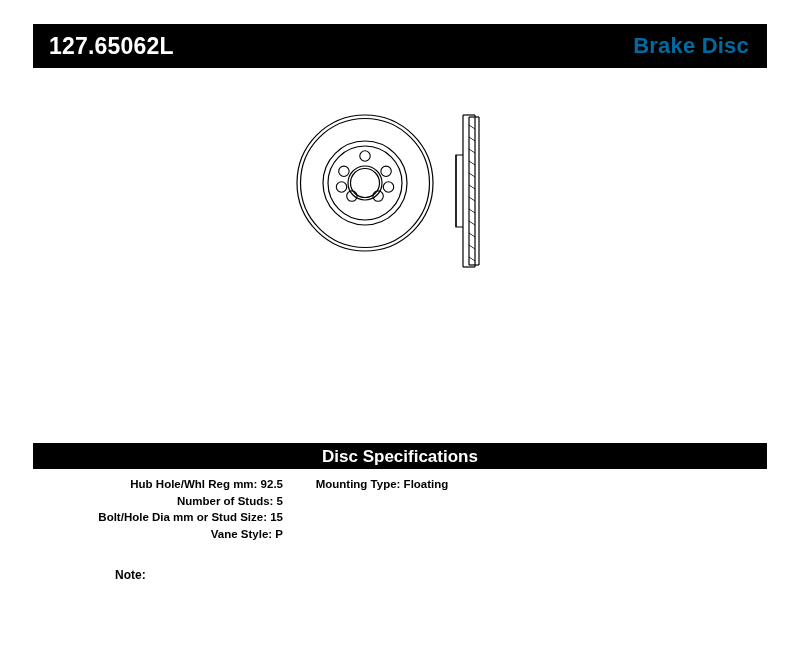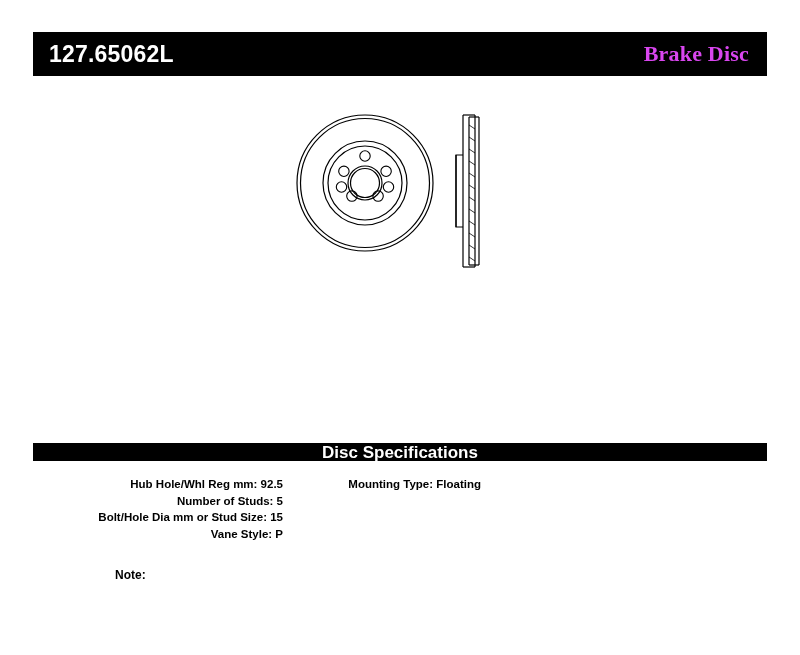--- a/index.html
+++ b/index.html
@@ -19,62 +19,61 @@
   .page {
     position: relative;
     width: 800px;
     height: 655px;
   }
 
   
   .header-bar {
     position: absolute;
     left: 33px;
-    top: 32px;
+    top: 24px;
     width: 734px;
     height: 44px;
     background: #000000;
     display: flex;
     align-items: center;
     justify-content: space-between;
     box-sizing: border-box;
     padding: 0 18px 0 16px;
   }
   .part-number {
     color: #ffffff;
     font-size: 23px;
     font-weight: bold;
     letter-spacing: 0.2px;
     line-height: 1;
   }
   .product-type {
-    color: #d946ef;
+    color: #0369a1;
     font-size: 22px;
     font-weight: bold;
     letter-spacing: 0.2px;
     line-height: 1;
-    font-family: Liberation Serif, serif;
   }
 
   
   .drawing {
     position: absolute;
     left: 280px;
     top: 95px;
     width: 260px;
     height: 200px;
   }
 
   
   .spec-bar {
     position: absolute;
     left: 33px;
     top: 443px;
     width: 734px;
-    height: 18px;
+    height: 26px;
     background: #000000;
     display: flex;
     align-items: center;
     justify-content: center;
   }
   .spec-bar-title {
     color: #ffffff;
     font-size: 17px;
     font-weight: bold;
     line-height: 1;
@@ -98,21 +97,21 @@
     text-align: right;
     padding-right: 0px;
   }
   .col-mid {
     width: 250px;
     text-align: right;
     padding-right: 0px;
   }
   .col-right {
     width: 284px;
-    text-align: right;
+    text-align: center;
     padding-right: 86px;
   }
   .spec-line {
     font-size: 11.5px;
     font-weight: bold;
     line-height: 16.5px;
     white-space: nowrap;
   }
 
   

